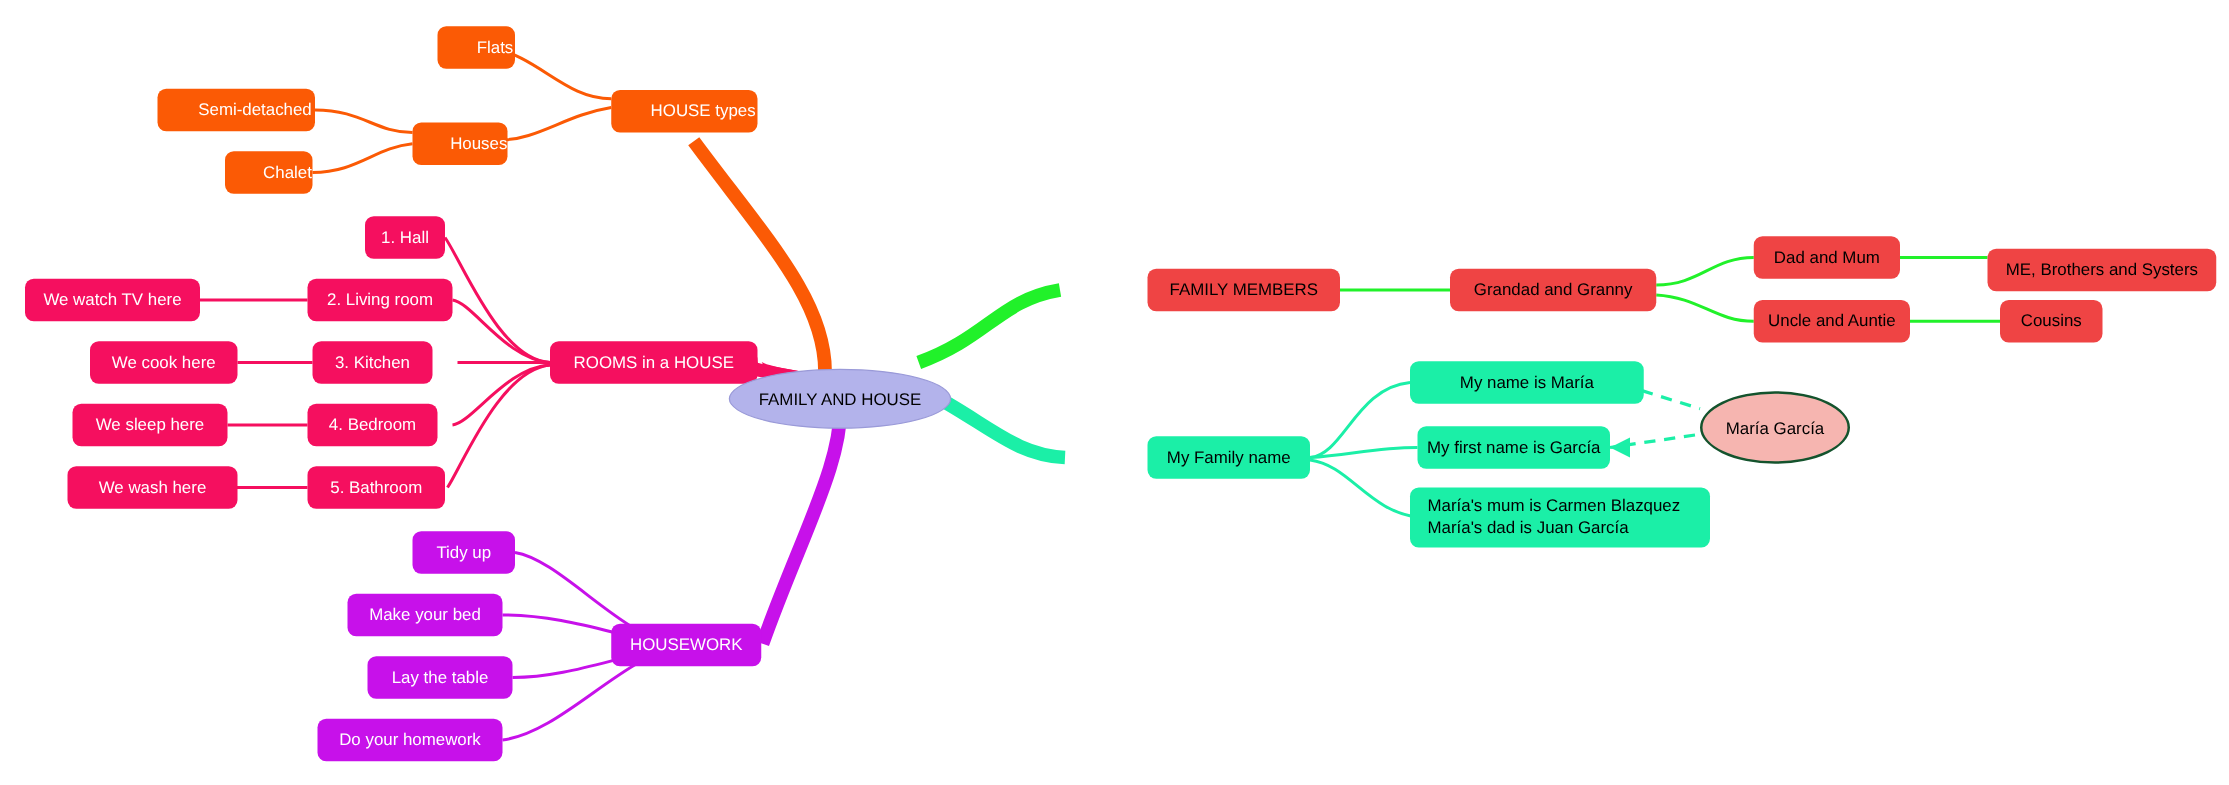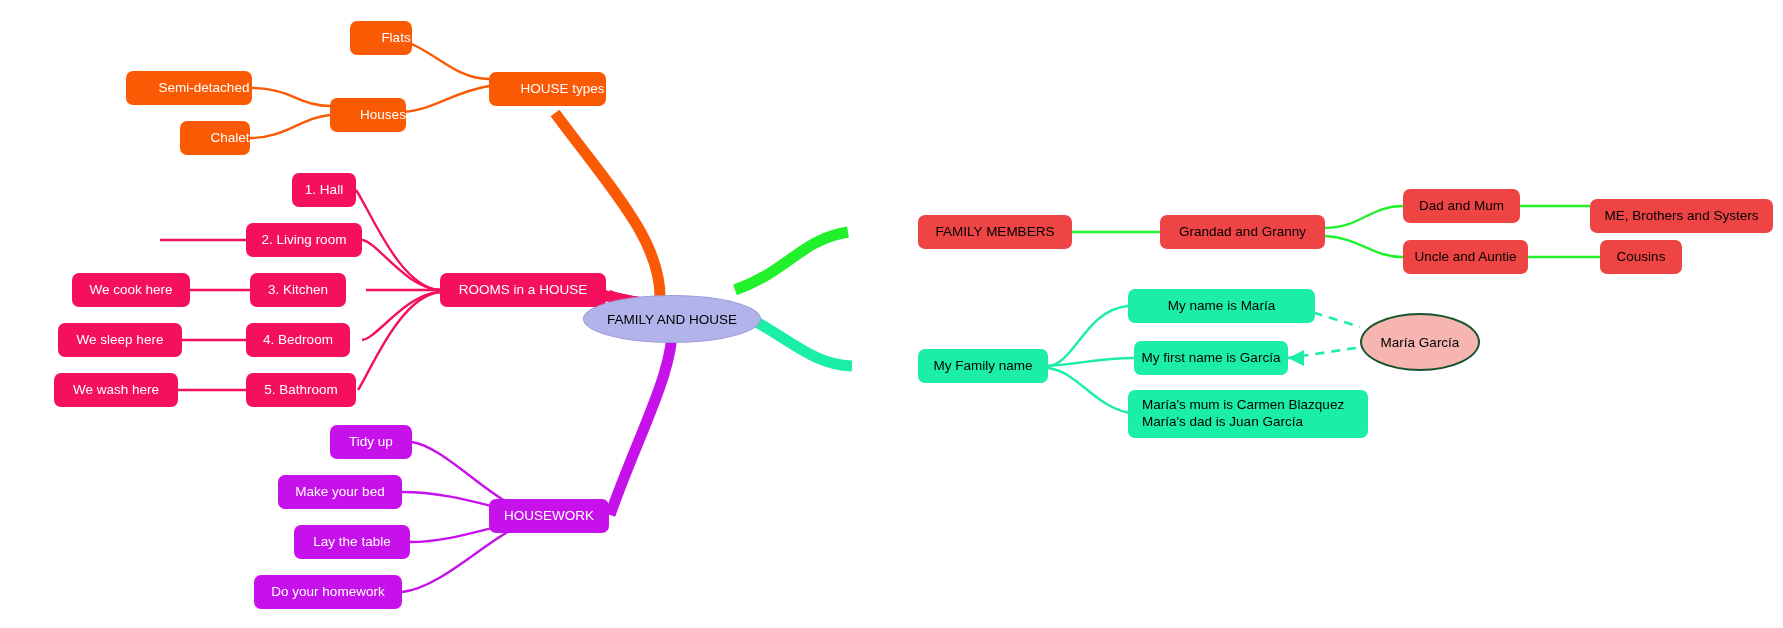--- a/index.html
+++ b/index.html
@@ -142,39 +142,42 @@
     <span>ROOMS in a HOUSE</span>
   </div>
 
   <div class="node c-pink" style="left:292px; top:173px; width:64px; height:34px;">
     <span>1. Hall</span>
   </div>
 
   <div class="node c-pink" style="left:246px; top:223px; width:116px; height:34px;">
     <span>2. Living room</span>
   </div>
+  <div class="node c-pink" style="left:20px; top:223px; width:140px; height:34px;">
+    <span>We watch TV here</span>
+  </div>
 
   <div class="node c-pink" style="left:250px; top:273px; width:96px; height:34px;">
     <span>3. Kitchen</span>
   </div>
   <div class="node c-pink" style="left:72px; top:273px; width:118px; height:34px;">
     <span>We cook here</span>
   </div>
 
   <div class="node c-pink" style="left:246px; top:323px; width:104px; height:34px;">
     <span>4. Bedroom</span>
   </div>
   <div class="node c-pink" style="left:58px; top:323px; width:124px; height:34px;">
     <span>We sleep here</span>
   </div>
 
   <div class="node c-pink" style="left:246px; top:373px; width:110px; height:34px;">
     <span>5. Bathroom</span>
   </div>
-  <div class="node c-pink" style="left:54px; top:373px; width:124px; height:34px;">
+  <div class="node c-pink" style="left:54px; top:373px; width:136px; height:34px;">
     <span>We wash here</span>
   </div>
 
   <div class="node c-purple" style="left:489px; top:499px; width:120px; height:34px;">
     <span>HOUSEWORK</span>
   </div>
   <div class="node c-purple" style="left:330px; top:425px; width:82px; height:34px;">
     <span>Tidy up</span>
   </div>
   <div class="node c-purple" style="left:278px; top:475px; width:124px; height:34px;">

